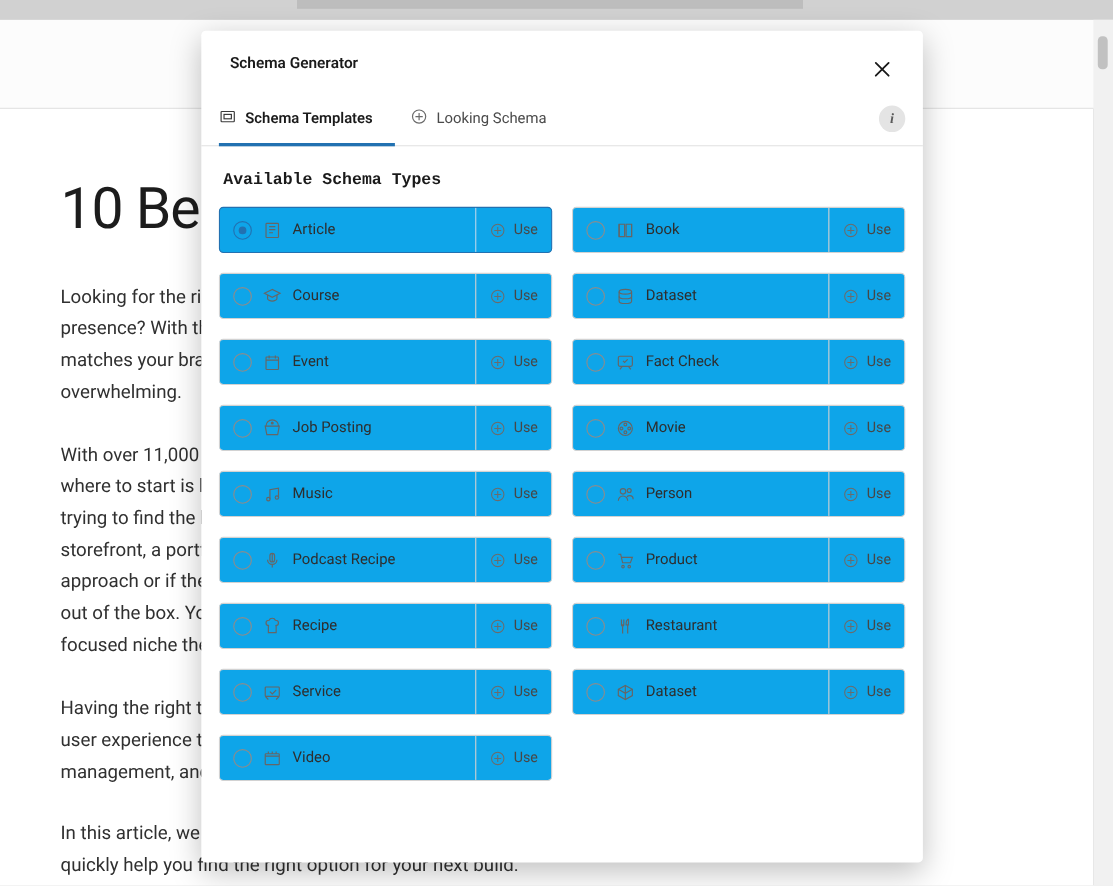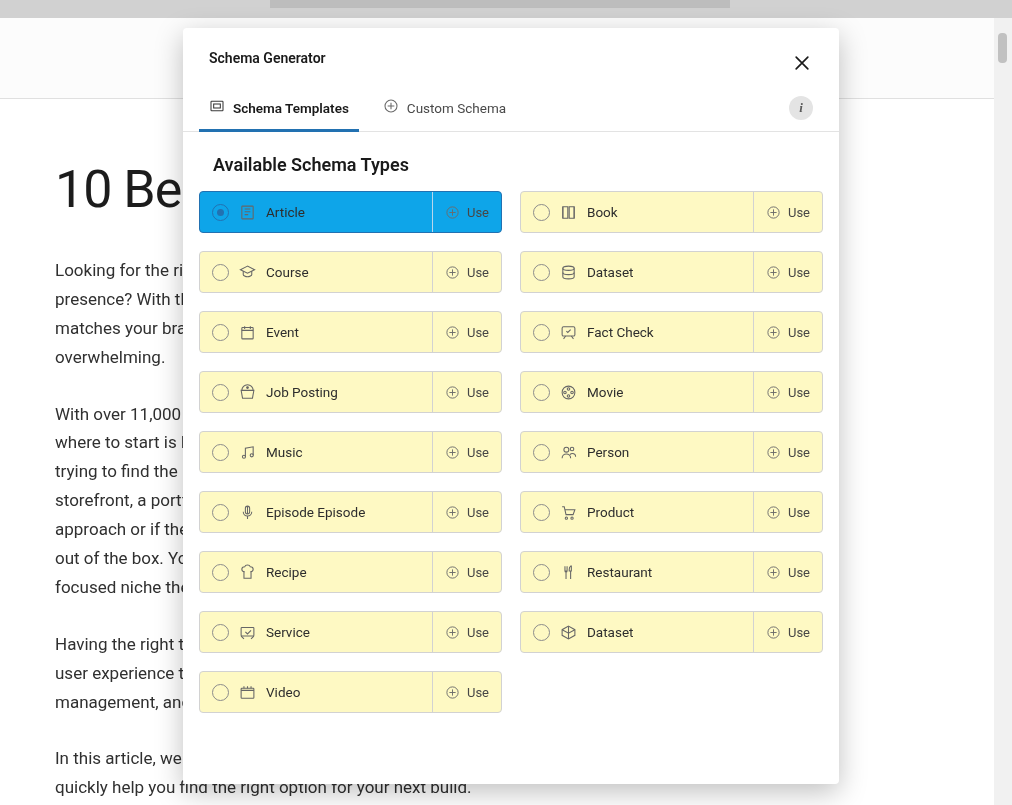--- a/index.html
+++ b/index.html
@@ -11,29 +11,29 @@
   .scrollthumb{position:absolute;top:15px;left:4px;width:9px;height:30px;background:#c1c1c1;border-radius:4px;}
   .content{position:absolute;left:0;top:99px;width:994px;height:706px;background:#ffffff;}
   .article{position:absolute;left:55px;top:60px;width:520px;color:#2b2b2b;}
   .article h1{font-size:52px;font-weight:400;margin:0 0 36px 0;color:#1c1c1c;letter-spacing:-1px;}
   .article p{font-size:17px;line-height:1.7;margin:0 0 28px 0;color:#303030;} 
 
   .modal{position:absolute;left:183px;top:28px;width:656px;height:756px;background:#ffffff;border-radius:4px;box-shadow:0 8px 28px rgba(0,0,0,0.25);display:flex;flex-direction:column;}
   .modal-header{padding:22px 26px 18px 26px;}
   .modal-title{font-size:14px;font-weight:600;color:#1a1a1a;}
   .close-btn{position:absolute;right:24px;top:22px;width:26px;height:26px;display:flex;align-items:center;justify-content:center;cursor:pointer;color:#2b2b2b;}
-  .tabs{display:flex;align-items:center;border-bottom:1px solid #e3e3e3;padding:0 26px;position:relative;}
+  .tabs{display:flex;align-items:center;border-bottom:1px solid #e3e3e3;padding:0 16px;position:relative;}
   .tab{display:flex;align-items:center;gap:8px;padding:14px 8px 14px 0;margin-right:26px;font-size:13.5px;color:#4a4a4a;cursor:pointer;}
   .tab.active{color:#1a1a1a;font-weight:600;}
   .tab-underline{position:absolute;bottom:-1px;left:16px;width:160px;height:3px;background:#2271b1;}
   .info-btn{margin-left:auto;width:24px;height:24px;border-radius:50%;background:#e4e4e4;display:flex;align-items:center;justify-content:center;color:#5a5a5a;font-size:13px;font-weight:bold;font-style:italic;font-family:Georgia,serif;}
   .modal-body{padding:18px 16px 24px 16px;overflow:auto;}
-  .section-title{font-size:18px;font-weight:600;color:#1a1a1a;margin:4px 2px 16px 14px;}
+  .section-title{font-size:15px;font-weight:600;color:#1a1a1a;margin:4px 2px 16px 4px;font-family:Liberation Mono, monospace;}
   .grid{display:grid;grid-template-columns:1fr 1fr;gap:18px;}
-  .card{display:flex;align-items:center;border:1px solid #d2d2d2;border-radius:4px;height:40px;position:relative;background:#fef9c3;}
+  .card{display:flex;align-items:center;border:1px solid #d2d2d2;border-radius:4px;height:40px;position:relative;background:#0ea5e9;}
   .card.selected{border:1.5px solid #2271b1;background:#0ea5e9;}
   .card-left{display:flex;align-items:center;gap:10px;padding-left:12px;flex:1;min-width:0;}
   .radio{width:15px;height:15px;border:1.5px solid #8c8c8c;border-radius:50%;flex-shrink:0;display:flex;align-items:center;justify-content:center;cursor:pointer;}
   .card.selected .radio{border-color:#2271b1;}
   .radio-dot{width:7px;height:7px;background:#2271b1;border-radius:50%;display:none;}
   .card.selected .radio-dot{display:block;}
   .type-icon{width:17px;height:17px;display:flex;align-items:center;justify-content:center;color:#666;}
   .type-icon svg{width:17px;height:17px;stroke:#666;stroke-width:1.5;fill:none;}
   .card-label{font-size:13.5px;color:#2e2e2e;}
   .use-seg{display:flex;align-items:center;gap:7px;padding:0 12px;height:100%;border-left:1px solid #d2d2d2;cursor:pointer;margin-left:45px;}
@@ -84,21 +84,21 @@
         </span>
         <span>Schema Templates</span>
       </div>
       <div class="tab">
         <span>
           <svg width="16" height="16" viewBox="0 0 24 24" stroke="#6a6a6a" stroke-width="1.6" fill="none">
               <circle cx="12" cy="12" r="9"></circle>
               <path d="M12 7v10M7 12h10"></path>
             </svg>
         </span>
-        <span>Custom Schema</span>
+        <span>Looking Schema</span>
       </div>
       <div class="info-btn">
         <span>i</span>
       </div>
       <div class="tab-underline"></div>
     </div>
 
     <div class="modal-body">
       <div class="section-title">Available Schema Types</div>
       <div class="grid" id="type-grid">
@@ -305,21 +305,21 @@
     </div>
           </div>
           <div class="card">
     <div class="card-left">
       <span class="radio"></span>
       <span class="type-icon">
         <svg viewBox="0 0 24 24">
                   <use href="#ic-podcast"></use>
                 </svg>
       </span>
-      <span class="card-label">Episode Episode</span>
+      <span class="card-label">Podcast Recipe</span>
     </div>
     <div class="use-seg">
       <span class="plus-circ">
         <svg viewBox="0 0 24 24">
                   <circle cx="12" cy="12" r="9"></circle>
                   <path d="M12 7v10M7 12h10"></path>
                 </svg>
       </span>
       <span class="use-txt">Use</span>
     </div>

